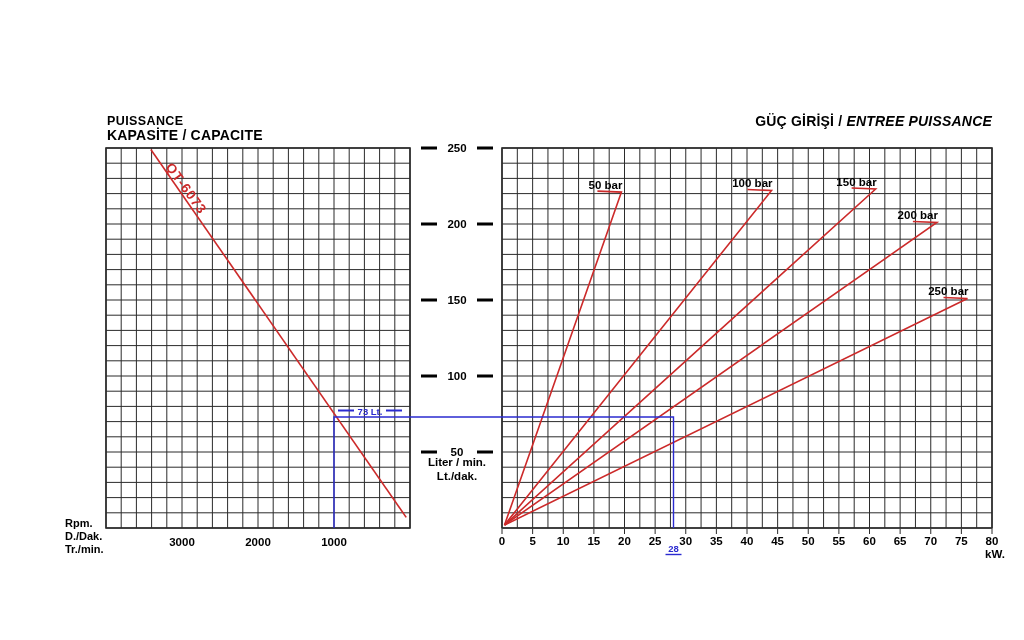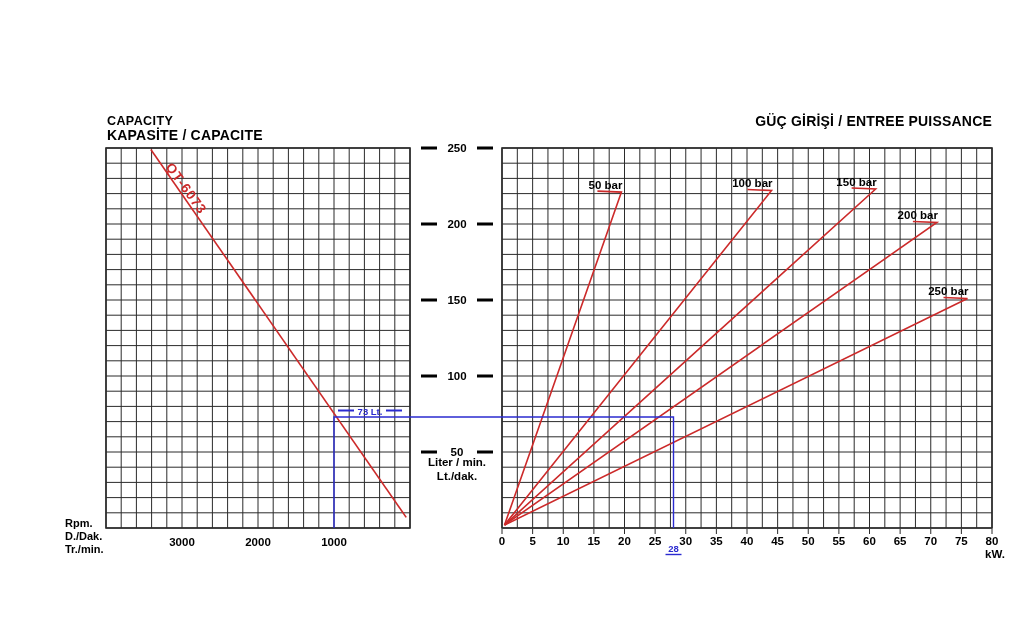--- a/index.html
+++ b/index.html
@@ -3,30 +3,30 @@
 <meta charset="utf-8">
 <style>
   html,body{margin:0;padding:0;background:#ffffff;}
   .stage{position:relative;width:1024px;height:640px;background:#ffffff;
          font-family:"Liberation Sans",sans-serif;overflow:hidden;}
   .title-block{position:absolute;top:114px;font-weight:bold;color:#000;}
   .tb-left{left:107px;text-align:left;}
   .tb-right{right:32px;text-align:right;}
   .t1{font-size:12.5px;line-height:14px;letter-spacing:.4px;}
   .t2{font-size:14px;line-height:14px;letter-spacing:.2px;}
-  .it{text-align:right;}
+  .it{font-style:italic;text-align:right;}
   svg{position:absolute;left:0;top:0;}
 </style>
 </head>
 <body>
 
 <div class="stage">
 
   <div class="title-block tb-left">
-    <div class="t1">CAPACITY</div>
+    <div class="t1">PUISSANCE</div>
     <div class="t2">KAPASİTE / CAPACITE</div>
   </div>
 
   <div class="title-block tb-right">
     <div class="t2"><span>GÜÇ GİRİŞİ / </span><span class="it">ENTREE PUISSANCE</span></div>
   </div>
 
   <svg id="nomogram-svg" width="1024" height="640" viewBox="0 0 1024 640">
       <g stroke="#2b2b2b" stroke-width="1">
         <line x1="106" y1="148" x2="106" y2="528"></line>

